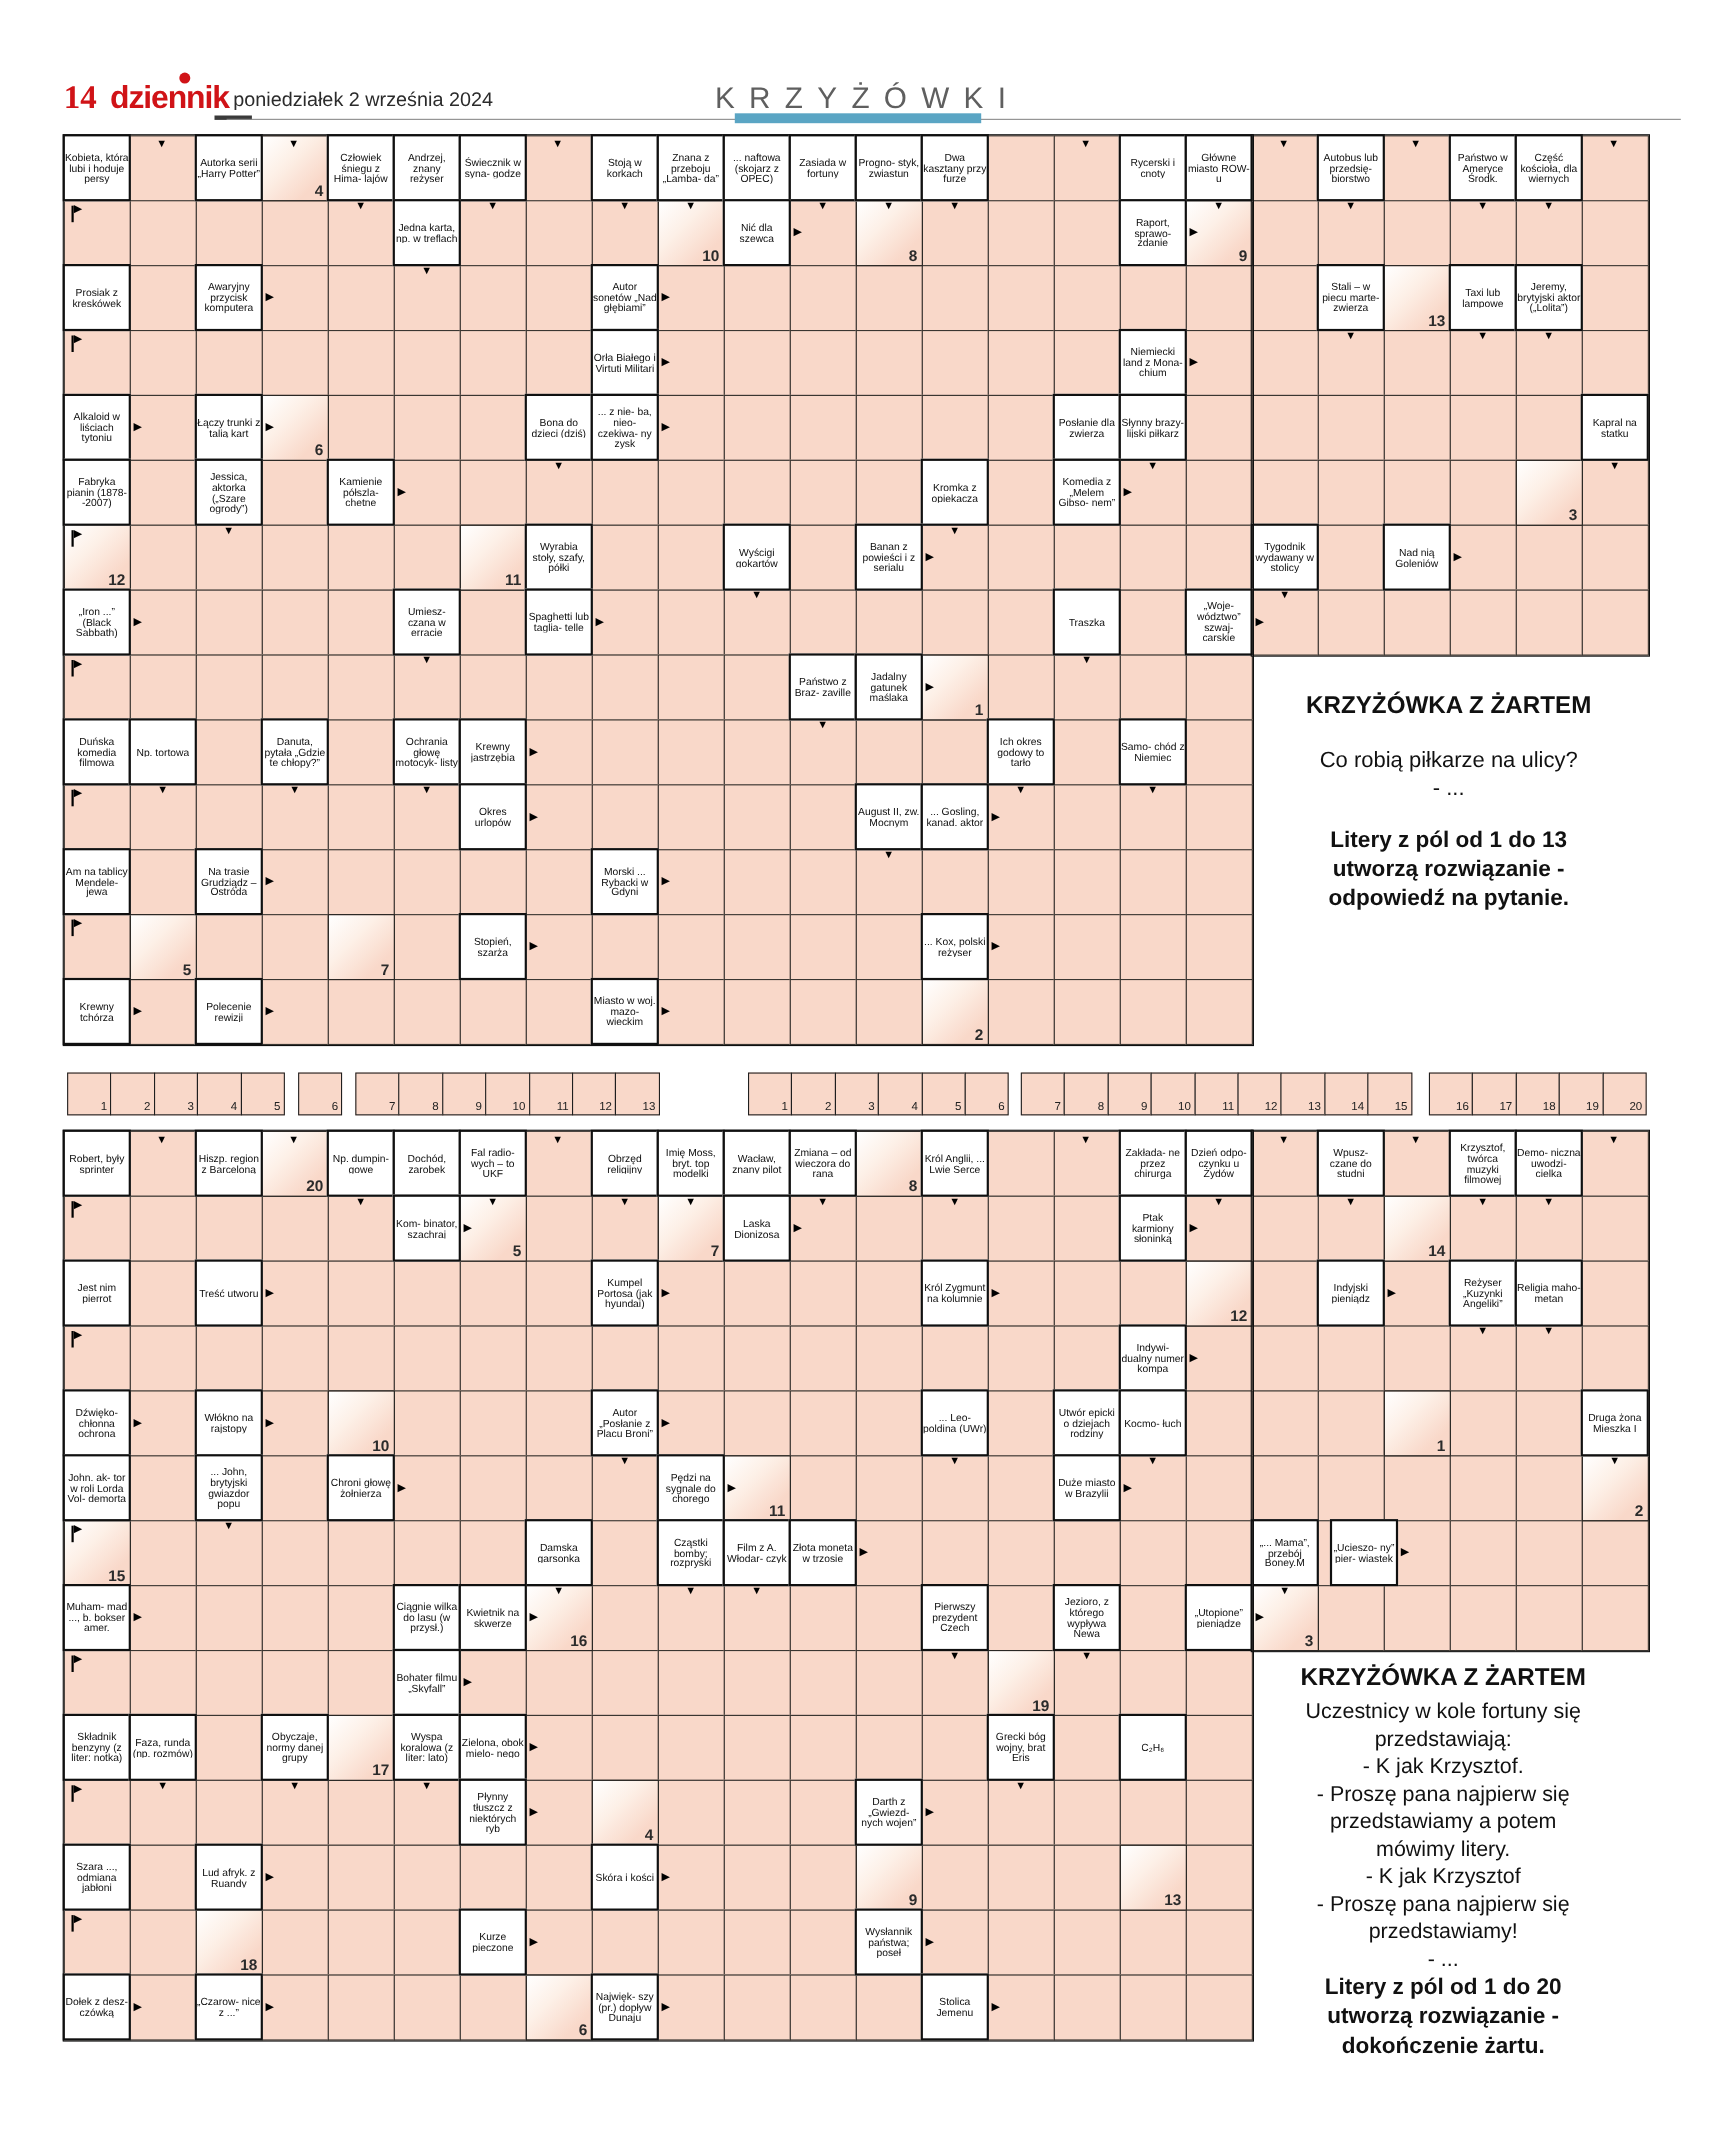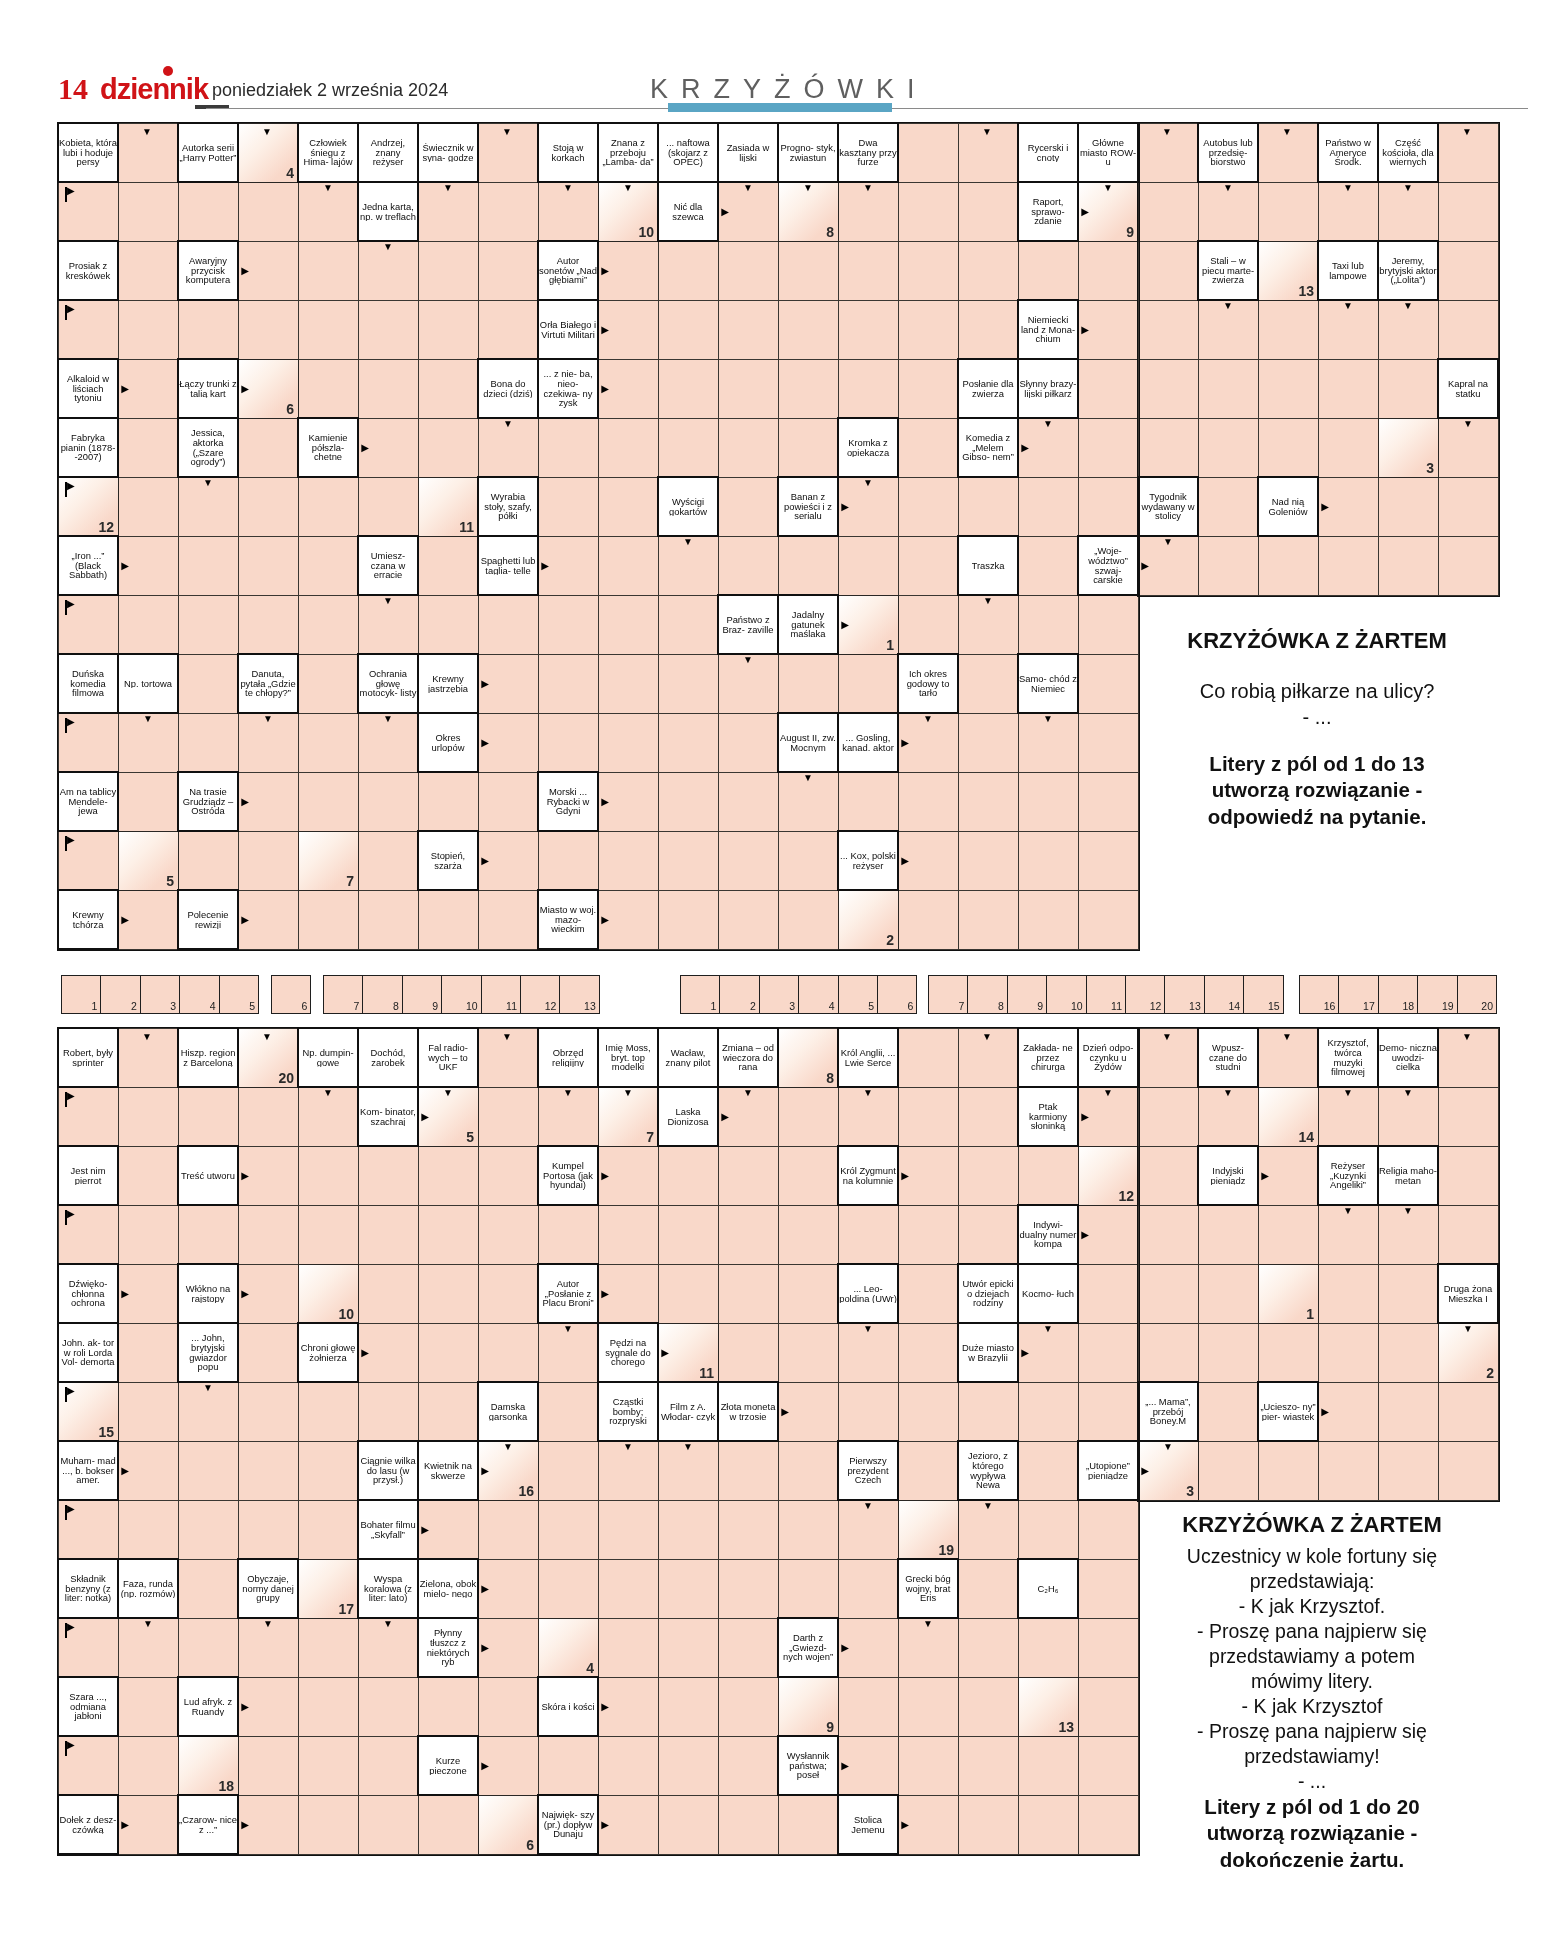--- a/index.html
+++ b/index.html
@@ -416,21 +416,21 @@
       </div>
       <div class="clue" style="left: 539px; top: -1px;">
         <div class="t">Znana z przeboju „Lamba- da”</div>
         <div class="arr" style="bottom: -12px; left: 24px;">▼</div>
       </div>
       <div class="clue" style="left: 599px; top: -1px;">
         <div class="t">... naftowa (skojarz z OPEC)</div>
         <div class="arr" style="bottom: -12px; left: 24px;">▼</div>
       </div>
       <div class="clue" style="left: 659px; top: -1px;">
-        <div class="t">Zasiada w lijski</div>
+        <div class="t">Zasiada w fortuny</div>
         <div class="arr" style="bottom: -12px; left: 24px;">▼</div>
       </div>
       <div class="clue" style="left: 719px; top: -1px;">
         <div class="t">Progno- styk, zwiastun</div>
         <div class="arr" style="bottom: -12px; left: 24px;">▼</div>
       </div>
       <div class="clue" style="left: 779px; top: -1px;">
         <div class="t">Dwa kasztany przy furze</div>
         <div class="arr" style="bottom: -12px; left: 24px;">▼</div>
       </div>
@@ -1201,21 +1201,21 @@
         <div class="arr" style="bottom: -12px; left: 24px;">▼</div>
       </div>
       <div class="clue" style="left: 659px; top: 353px;">
         <div class="t">Złota moneta w trzosie</div>
         <div class="arr" style="right: -12px; top: 24px;">▶</div>
       </div>
       <div class="clue" style="left: 1079px; top: 353px;">
         <div class="t">„... Mama”, przebój Boney.M</div>
         <div class="arr" style="bottom: -12px; left: 24px;">▼</div>
       </div>
-      <div class="clue" style="left: 1199px; top: 353px;">
+      <div class="clue" style="left: 1151px; top: 353px;">
         <div class="t">„Ucieszo- ny” pier- wiastek</div>
         <div class="arr" style="right: -12px; top: 24px;">▶</div>
       </div>
       <div class="clue" style="left: -1px; top: 412px;">
         <div class="t">Muham- mad ..., b. bokser amer.</div>
         <div class="arr" style="right: -12px; top: 24px;">▶</div>
       </div>
       <div class="clue" style="left: 299px; top: 412px;">
         <div class="t">Ciągnie wilka do lasu (w przysł.)</div>
         <div class="arr" style="bottom: -12px; left: 24px;">▼</div>

